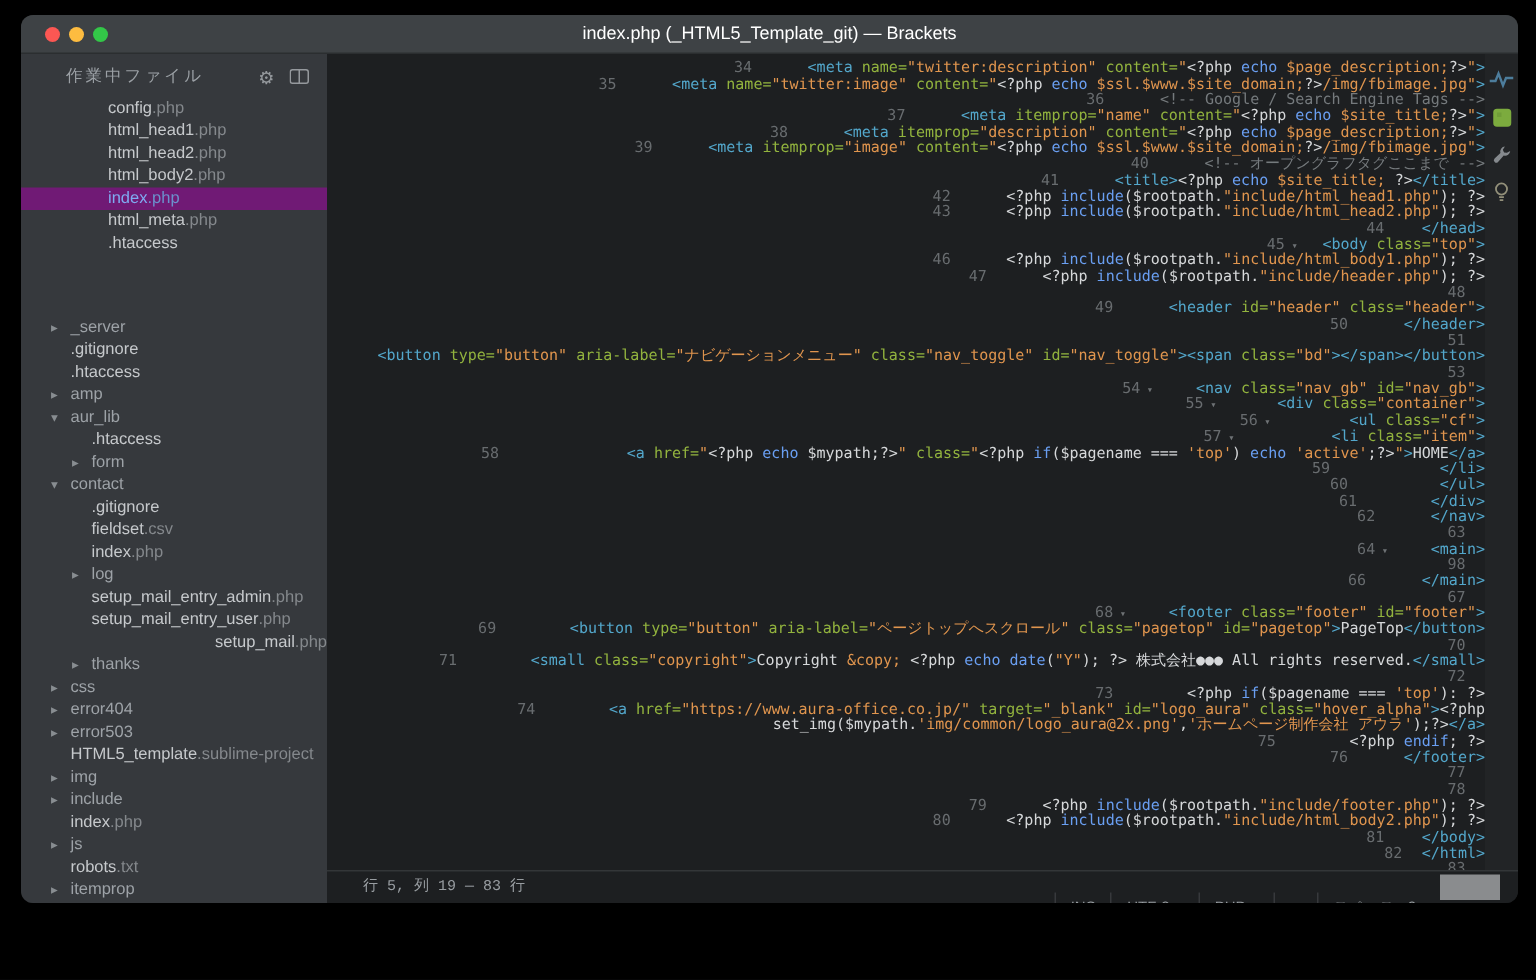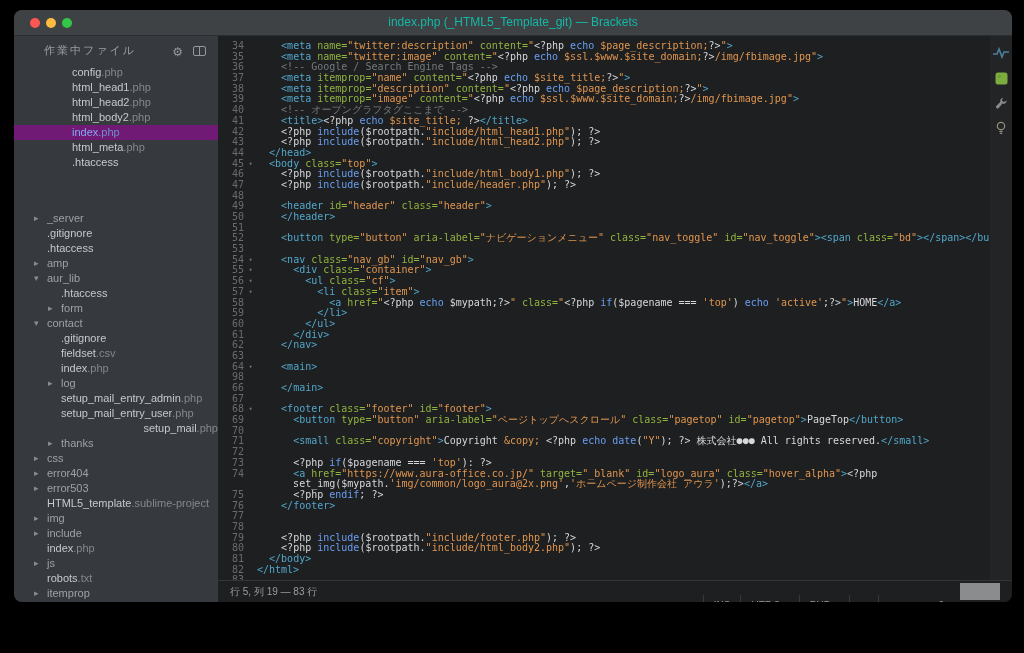--- a/index.html
+++ b/index.html
@@ -5,21 +5,21 @@
   html,body{margin:0;padding:0;background:#000;width:1024px;height:653px;overflow:hidden;
     font-family:"Liberation Sans",sans-serif;-webkit-font-smoothing:antialiased;}
   .window{position:absolute;left:14px;top:10px;width:998px;height:592px;background:#1d1f21;
     border-radius:8px;overflow:hidden;box-shadow:0 18px 50px rgba(0,0,0,.65);}
   
   .titlebar{position:absolute;top:0;left:0;right:0;height:25px;background:#3e4245;
     border-bottom:1px solid #2b2e30;z-index:5;}
   .lights{position:absolute;left:16px;top:8px;display:flex;gap:6px;}
   .light{width:10px;height:10px;border-radius:50%;display:inline-block;}
   .title{position:absolute;left:0;right:0;top:0;height:25px;line-height:25px;text-align:center;
-    color:#14b8a6;font-size:12px;}
+    color:#ffffff;font-size:12px;}
   
   .sidebar{position:absolute;top:25px;left:0;width:204px;bottom:0;background:#36393d;overflow:hidden;}
   .wf-header{position:absolute;top:8px;left:0;right:0;height:18px;color:#9ba0a5;font-size:11px;
     letter-spacing:2px;padding-left:30px;}
   .wf-icons{position:absolute;right:12px;top:0;display:flex;gap:8px;align-items:center;height:18px;}
   .gear{color:#95999d;font-size:12px;line-height:12px;cursor:default;}
   #wf-list{position:absolute;top:30px;left:0;right:0;}
   .wf-row{height:15px;line-height:15px;font-size:11px;padding-left:58px;white-space:nowrap;}
   .wf-row .stem{color:#c6c9cc;}
   .wf-row .ext{color:#84888c;}
@@ -32,38 +32,38 @@
   #tree{position:absolute;top:176px;left:0;right:0;bottom:0;}
   .tree-row{height:15px;line-height:15px;font-size:11px;white-space:nowrap;display:flex;}
   .tree-row .tri{width:13px;flex:none;color:#888d91;font-size:9px;text-align:left;}
   .tree-row .stem{color:#c6c9cc;}
   .tree-row .ext{color:#84888c;}
   .tree-row.folder .stem{color:#9da2a7;}
   
   .editor{position:absolute;top:25px;left:204px;right:22px;bottom:21px;background:#1d1f21;overflow:hidden;}
   #code{position:absolute;top:6px;left:0;right:0;}
   .code-row{display:flex;height:10.7px;line-height:10.7px;
-    font-family:"DejaVu Sans Mono","Liberation Mono",monospace;font-size:10px;white-space:pre;}
+    font-family:"DejaVu Sans Mono","Liberation Mono",monospace;font-size:10px;white-space:pre;justify-content:flex-end;}
   .ln{width:26px;flex:none;text-align:right;color:#686c6f;}
   .fold{width:13px;flex:none;text-align:center;color:#6e7275;font-size:7px;line-height:11px;}
   .src{flex:none;}
   .tk-p{color:#d6d8da;}
   .tk-t{color:#53a7cb;}
   .tk-a{color:#92b33e;}
   .tk-s{color:#e0954e;}
   .tk-k{color:#6a9ff2;}
   .tk-c{color:#757a7d;}
   
   .toolbar{position:absolute;top:25px;right:0;width:22px;bottom:21px;background:#222426;}
   #tools{display:flex;flex-direction:column;align-items:center;padding-top:10px;gap:9px;}
   .tool{width:16px;height:16px;display:flex;align-items:center;justify-content:center;}
   
   .statusbar{position:absolute;left:204px;right:0;bottom:0;height:21px;background:#1d1f21;
     border-top:1px solid #333638;color:#989da1;font-size:10px;}
-  .pos{position:absolute;left:12px;top:0;line-height:21px;}
+  .pos{position:absolute;left:24px;top:0;line-height:21px;font-family:Liberation Mono, monospace;}
   .sright{position:absolute;right:58px;top:0;height:21px;display:flex;align-items:stretch;margin-top:14px;}
   .sitem{display:flex;align-items:center;padding:0 10px;border-left:1px solid #37393c;line-height:21px;}
   .sitem .caret{font-size:8px;margin-left:5px;color:#7d8286;}
   .sdot{width:8px;height:8px;border-radius:50%;background:#8d9194;}
   .grip{position:absolute;right:12px;top:2px;width:40px;height:17px;background:#8a8c8e;}
 </style>
 </head>
 <body>
 
 <div class="window">

